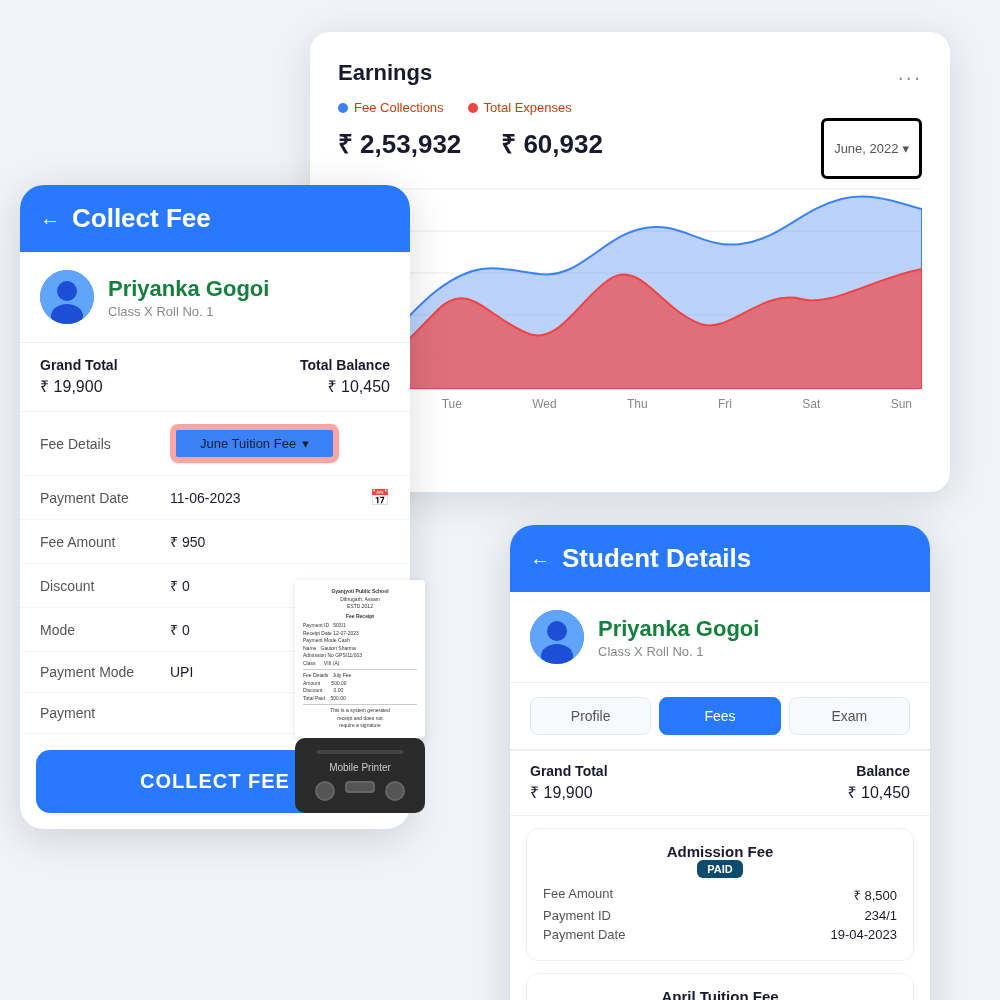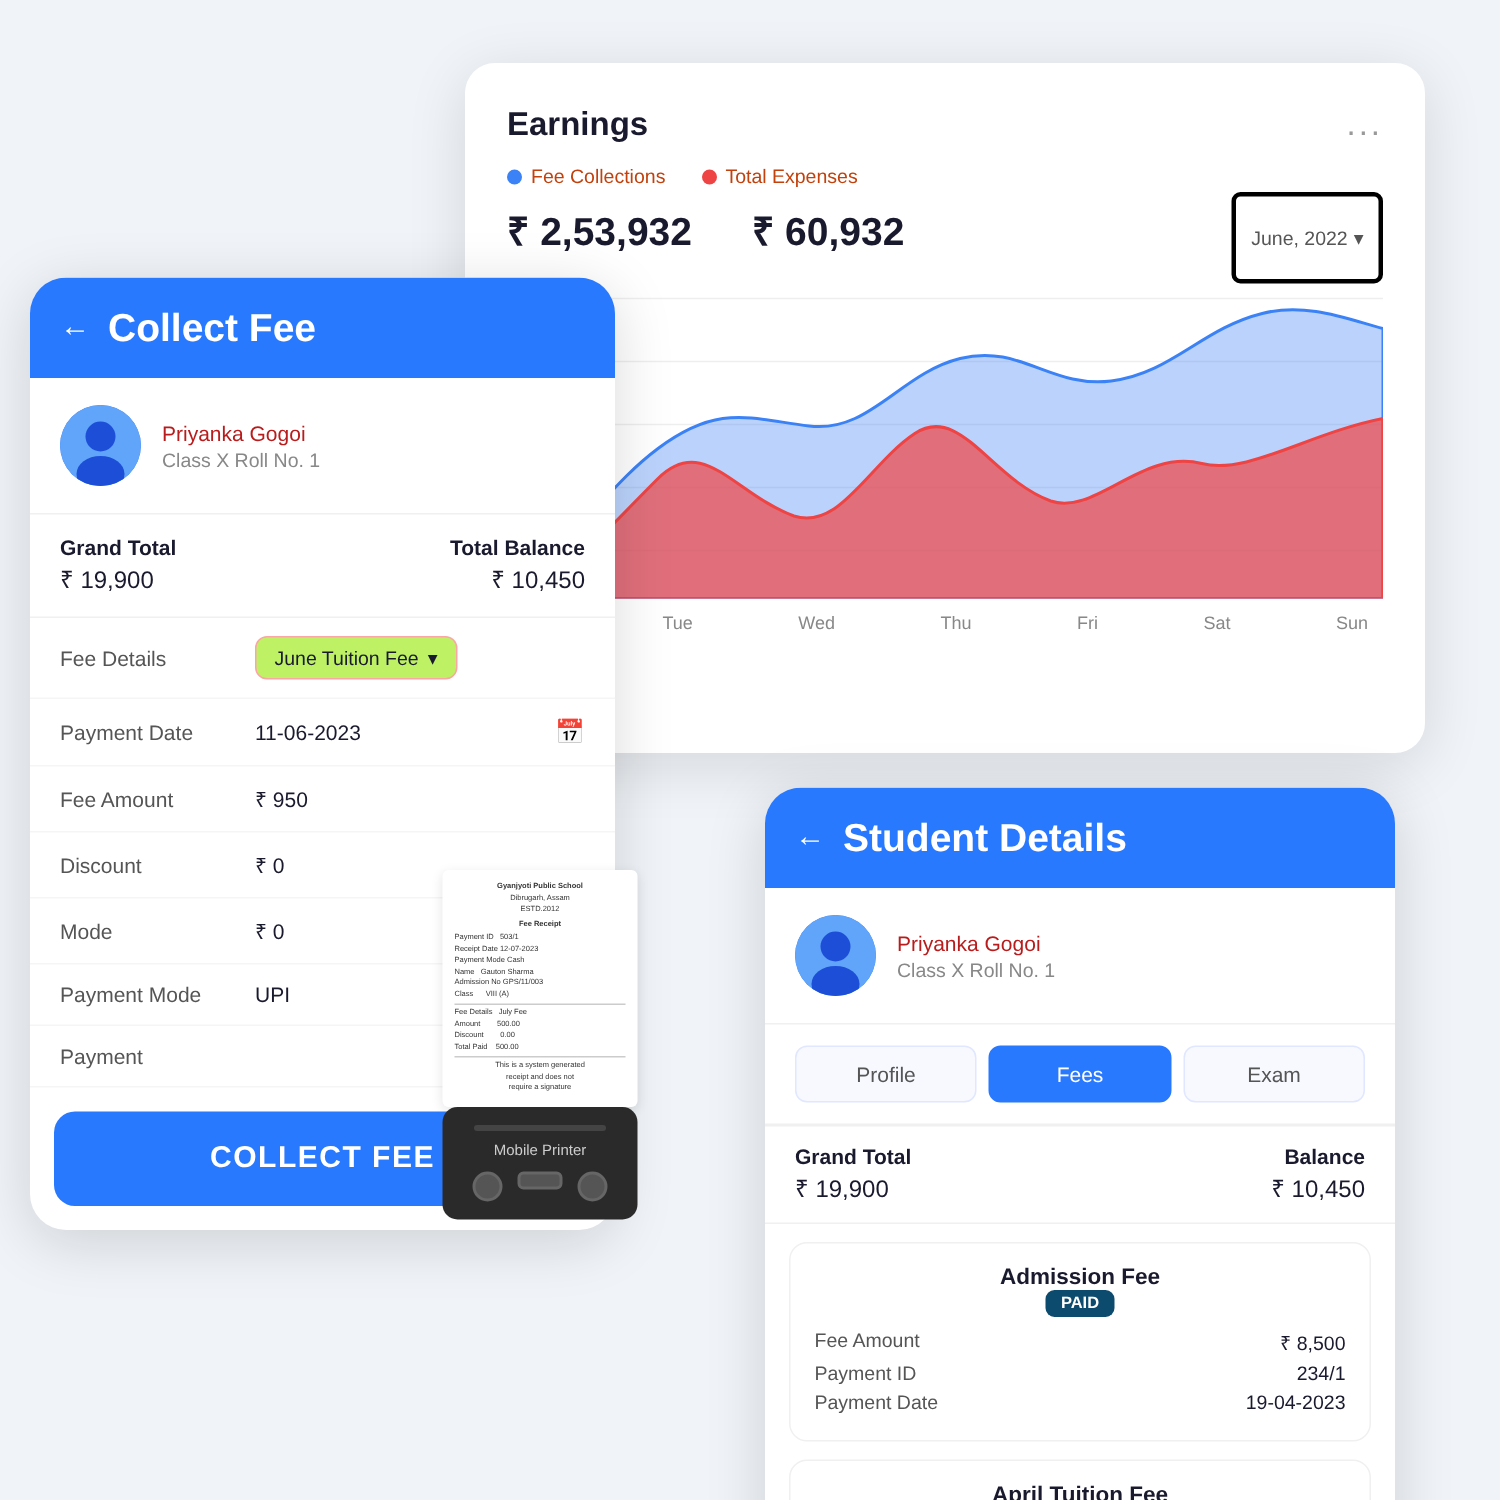--- a/index.html
+++ b/index.html
@@ -8,21 +8,21 @@
       font-family: -apple-system, BlinkMacSystemFont, 'Segoe UI', sans-serif;
       width: 1000px;
       height: 1000px;
       overflow: hidden;
       position: relative;
     }
 
     
     .earnings-tablet {
       position: absolute;
-      top: 42px;
+      top: 32px;
       left: 310px;
       width: 640px;
       height: 460px;
       background: #fff;
       border-radius: 20px;
       box-shadow: 0 8px 40px rgba(0,0,0,0.12);
       padding: 28px 28px 0 28px;
       overflow: hidden;
     }
     .earnings-header {
@@ -147,23 +147,23 @@
       border-radius: 50%;
       background: #3b82f6;
       display: flex;
       align-items: center;
       justify-content: center;
       overflow: hidden;
       flex-shrink: 0;
     }
     .avatar-svg { width: 54px; height: 54px; }
     .student-name {
-      font-size: 14px;
-      font-weight: 400;
-      color: #b91c1c;
+      font-size: 22px;
+      font-weight: 700;
+      color: #15803d;
     }
     .student-meta {
       font-size: 13px;
       color: #888;
       margin-top: 2px;
     }
     .totals-row {
       display: flex;
       justify-content: space-between;
       padding: 14px 20px;
@@ -196,24 +196,24 @@
     }
     .form-value {
       font-size: 14px;
       color: #1a1a2e;
       flex: 1;
     }
     .fee-detail-dropdown {
       display: flex;
       align-items: center;
       gap: 6px;
-      background: #bef264;
-      border: 1px solid #fca5a5;
+      background: #3b82f6;
+      border: 6px solid #fca5a5;
       border-radius: 8px;
-      padding: 6px 12px;
+      padding: 6px 24px;
       font-size: 13px;
       color: #1a1a2e;
     }
     .calendar-icon {
       color: #aaa;
       font-size: 16px;
     }
     .collect-fee-btn {
       background: #2979ff;
       color: #fff;

